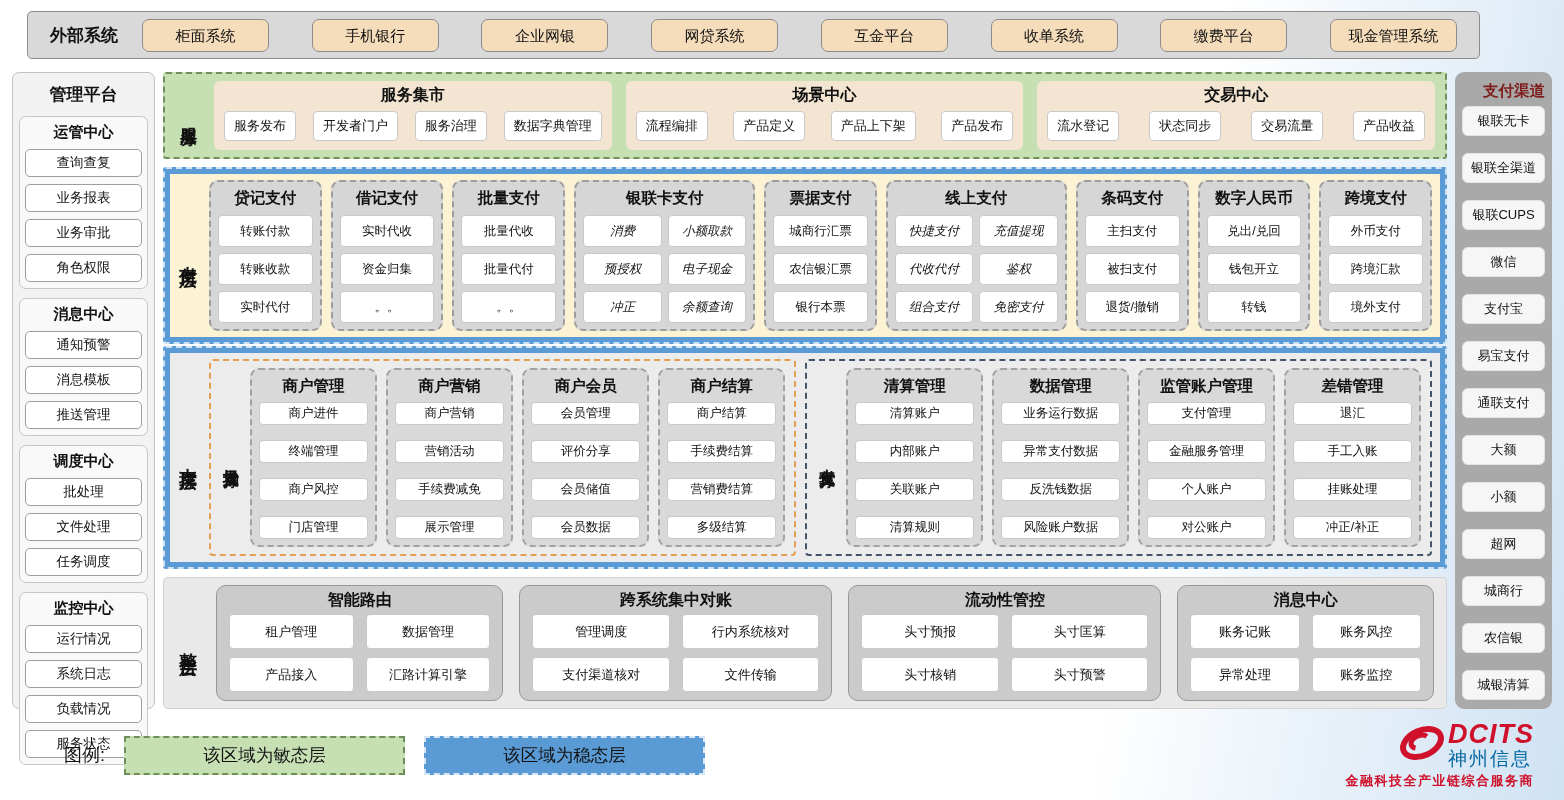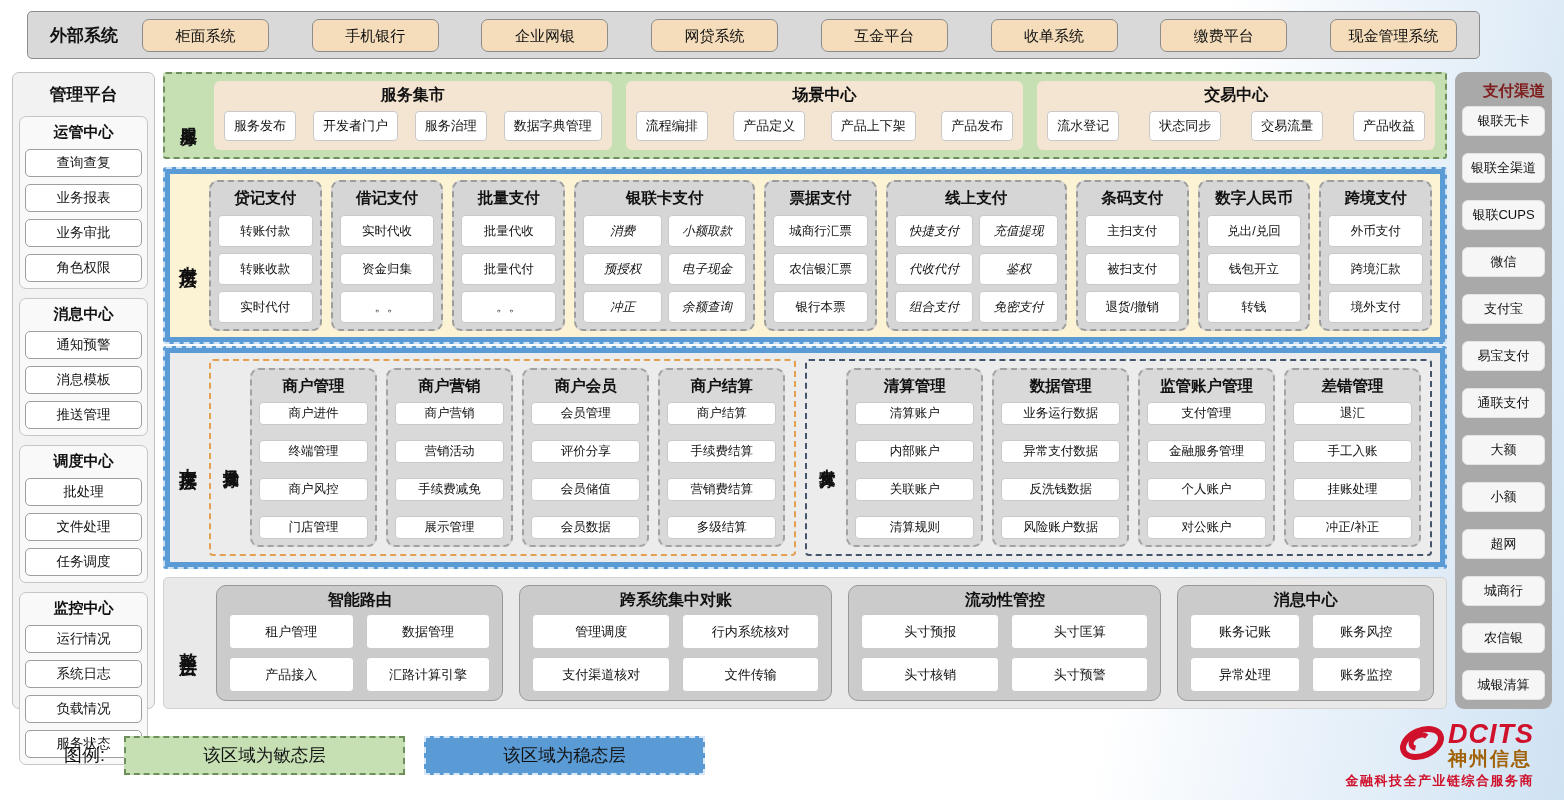--- a/index.html
+++ b/index.html
@@ -133,21 +133,21 @@
     width:281px; height:39px; margin-left:19px;
     display:flex; align-items:center; justify-content:center; font-size:17.5px;
   }
   .legend-box.agile { background:#c6e0b4; border:2px dashed #6d8f5a; }
   .legend-box.stable-lg { background:#5b9bd5; border:2px dashed #d7e7f5; }
 
   .logo { margin-left:auto; display:flex; flex-direction:column; align-items:flex-end; }
   .logo-top { display:flex; align-items:center; gap:0; }
   .logo-words { display:flex; flex-direction:column; line-height:1.05; }
   .logo-brand { color:#d0112b; font-weight:bold; font-style:italic; font-size:27px; letter-spacing:1px; }
-  .logo-company { color:#a16207; font-size:19px; letter-spacing:2px;font-weight:bold; }
+  .logo-company { color:#0369a1; font-size:19px; letter-spacing:2px; }
   .logo-tagline { color:#d0112b; font-weight:bold; font-size:13px; letter-spacing:1.5px; margin-top:3px; }
 </style>
 </head>
 <body>
 
 <div class="page">
 
   <div class="ext-bar">
     <span class="ext-label">外部系统</span>
     <div class="ext-btns">

